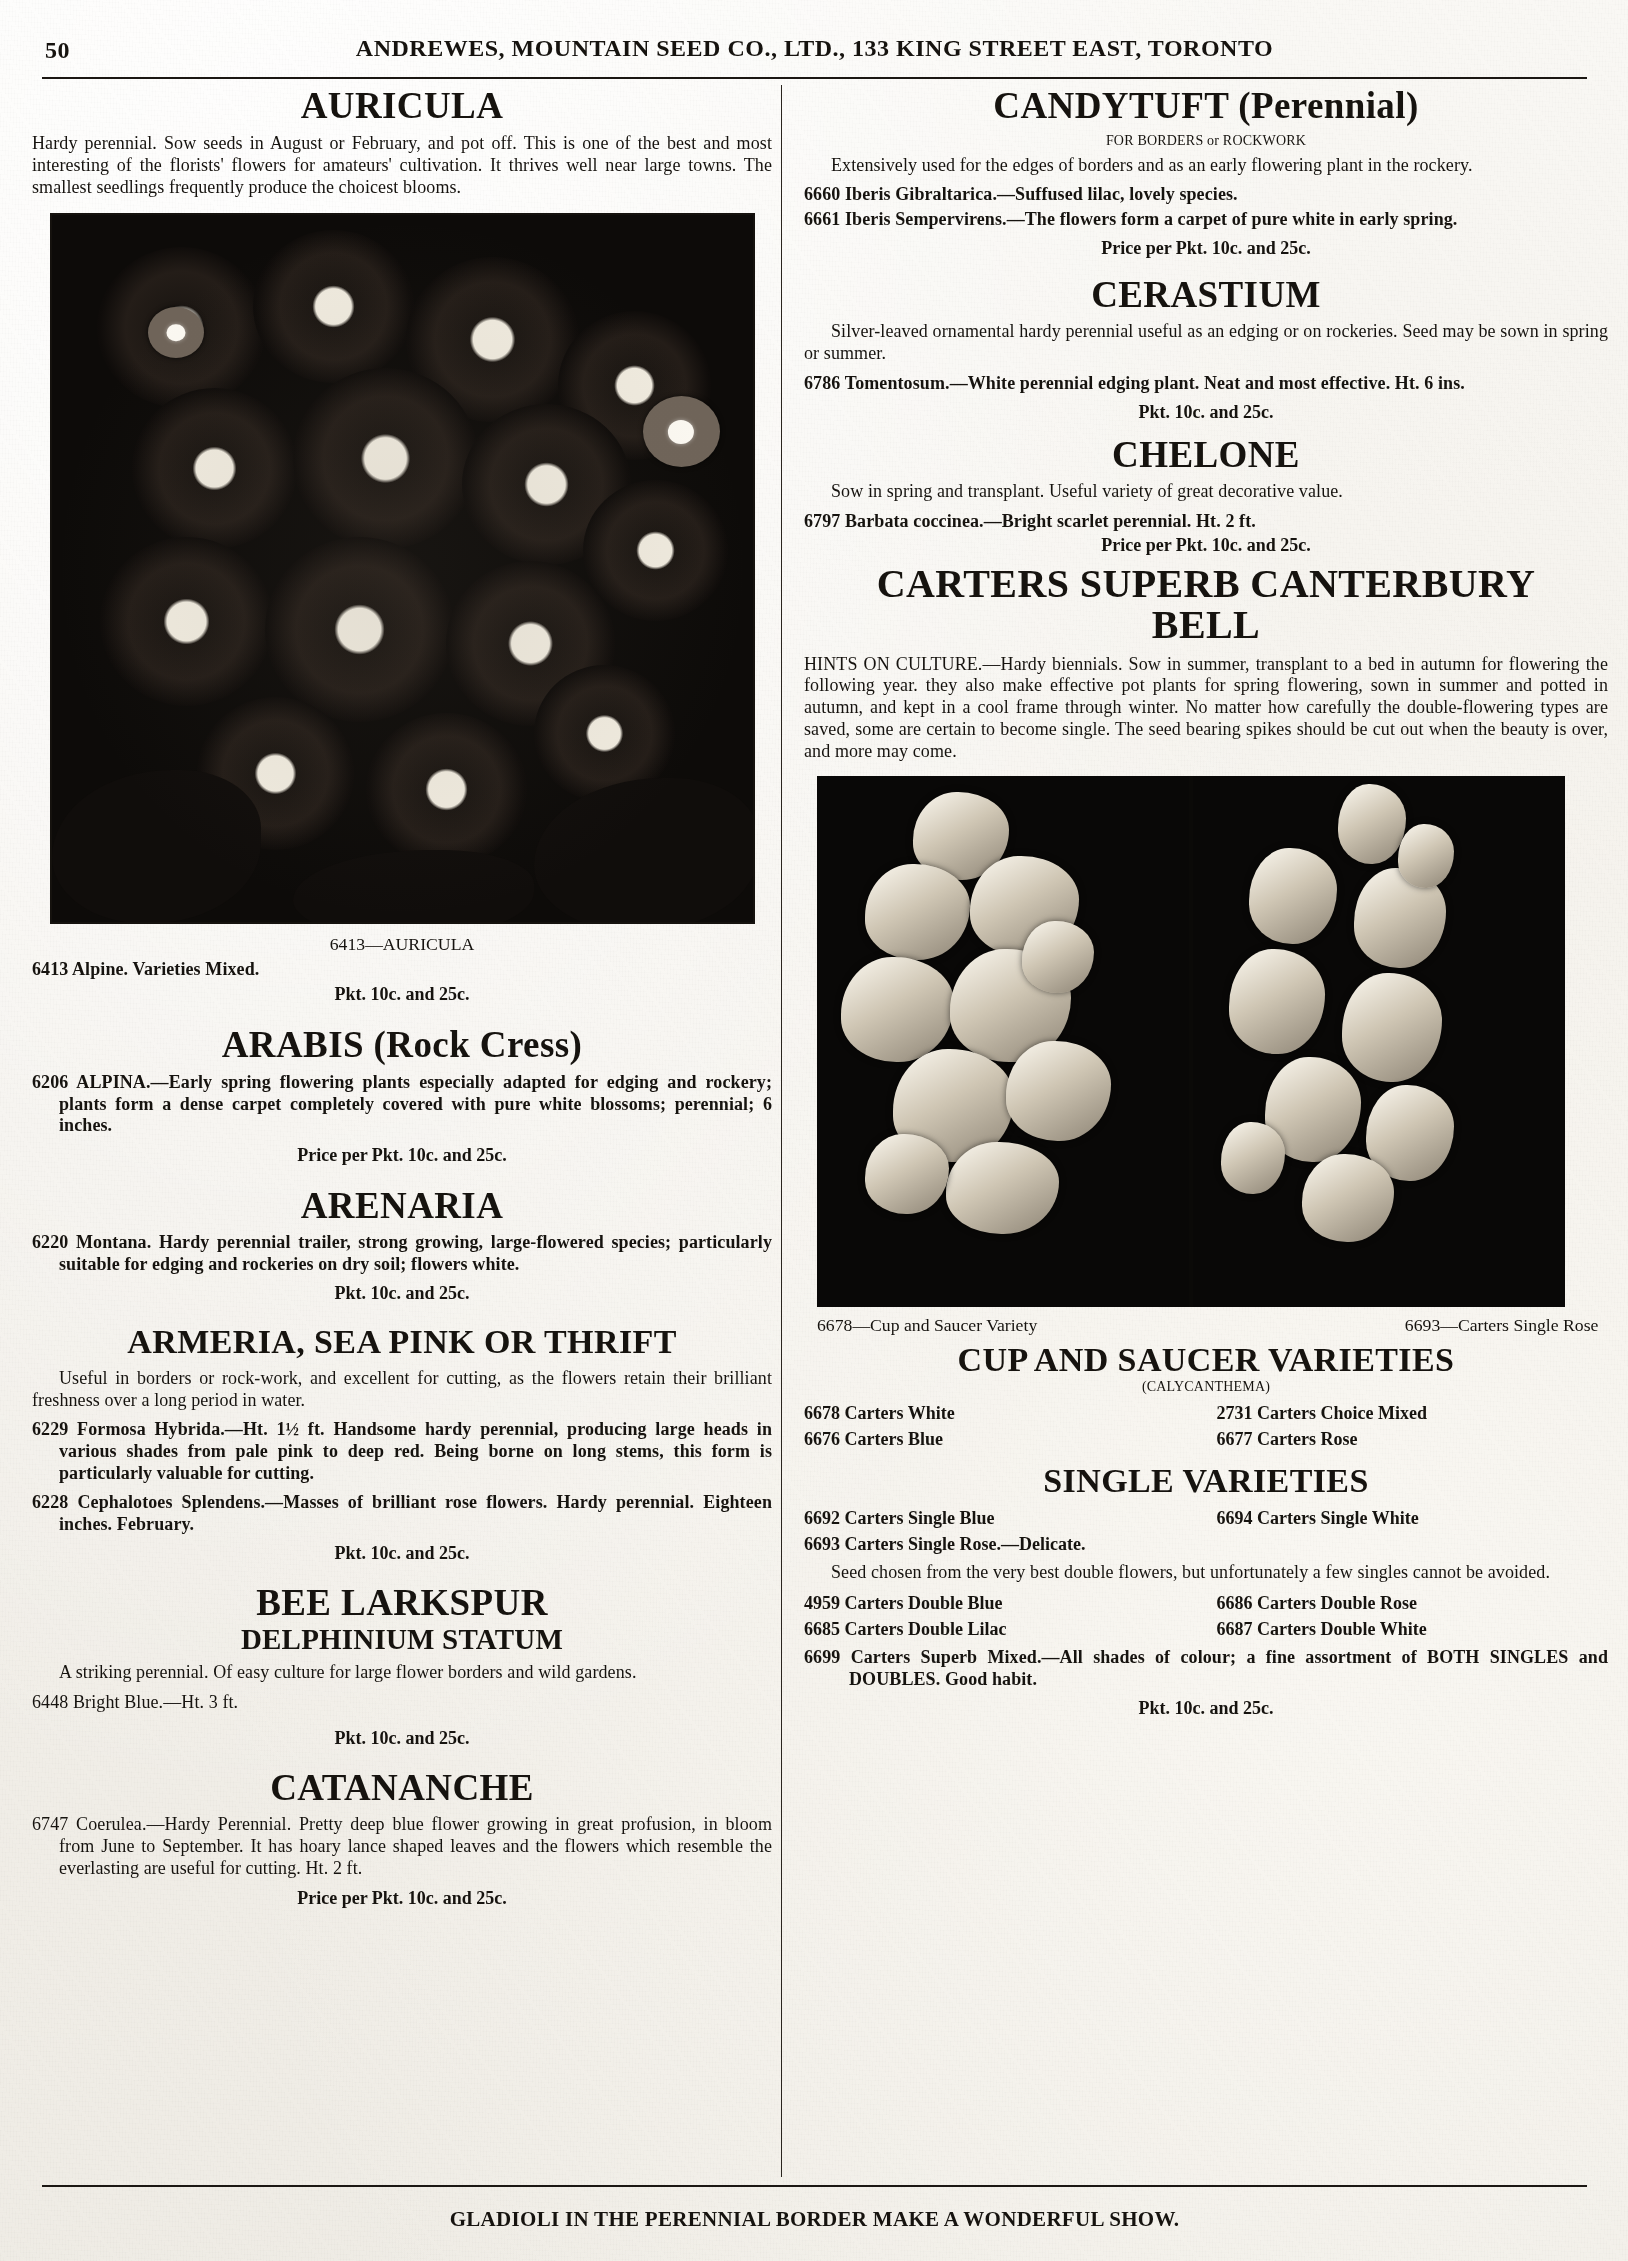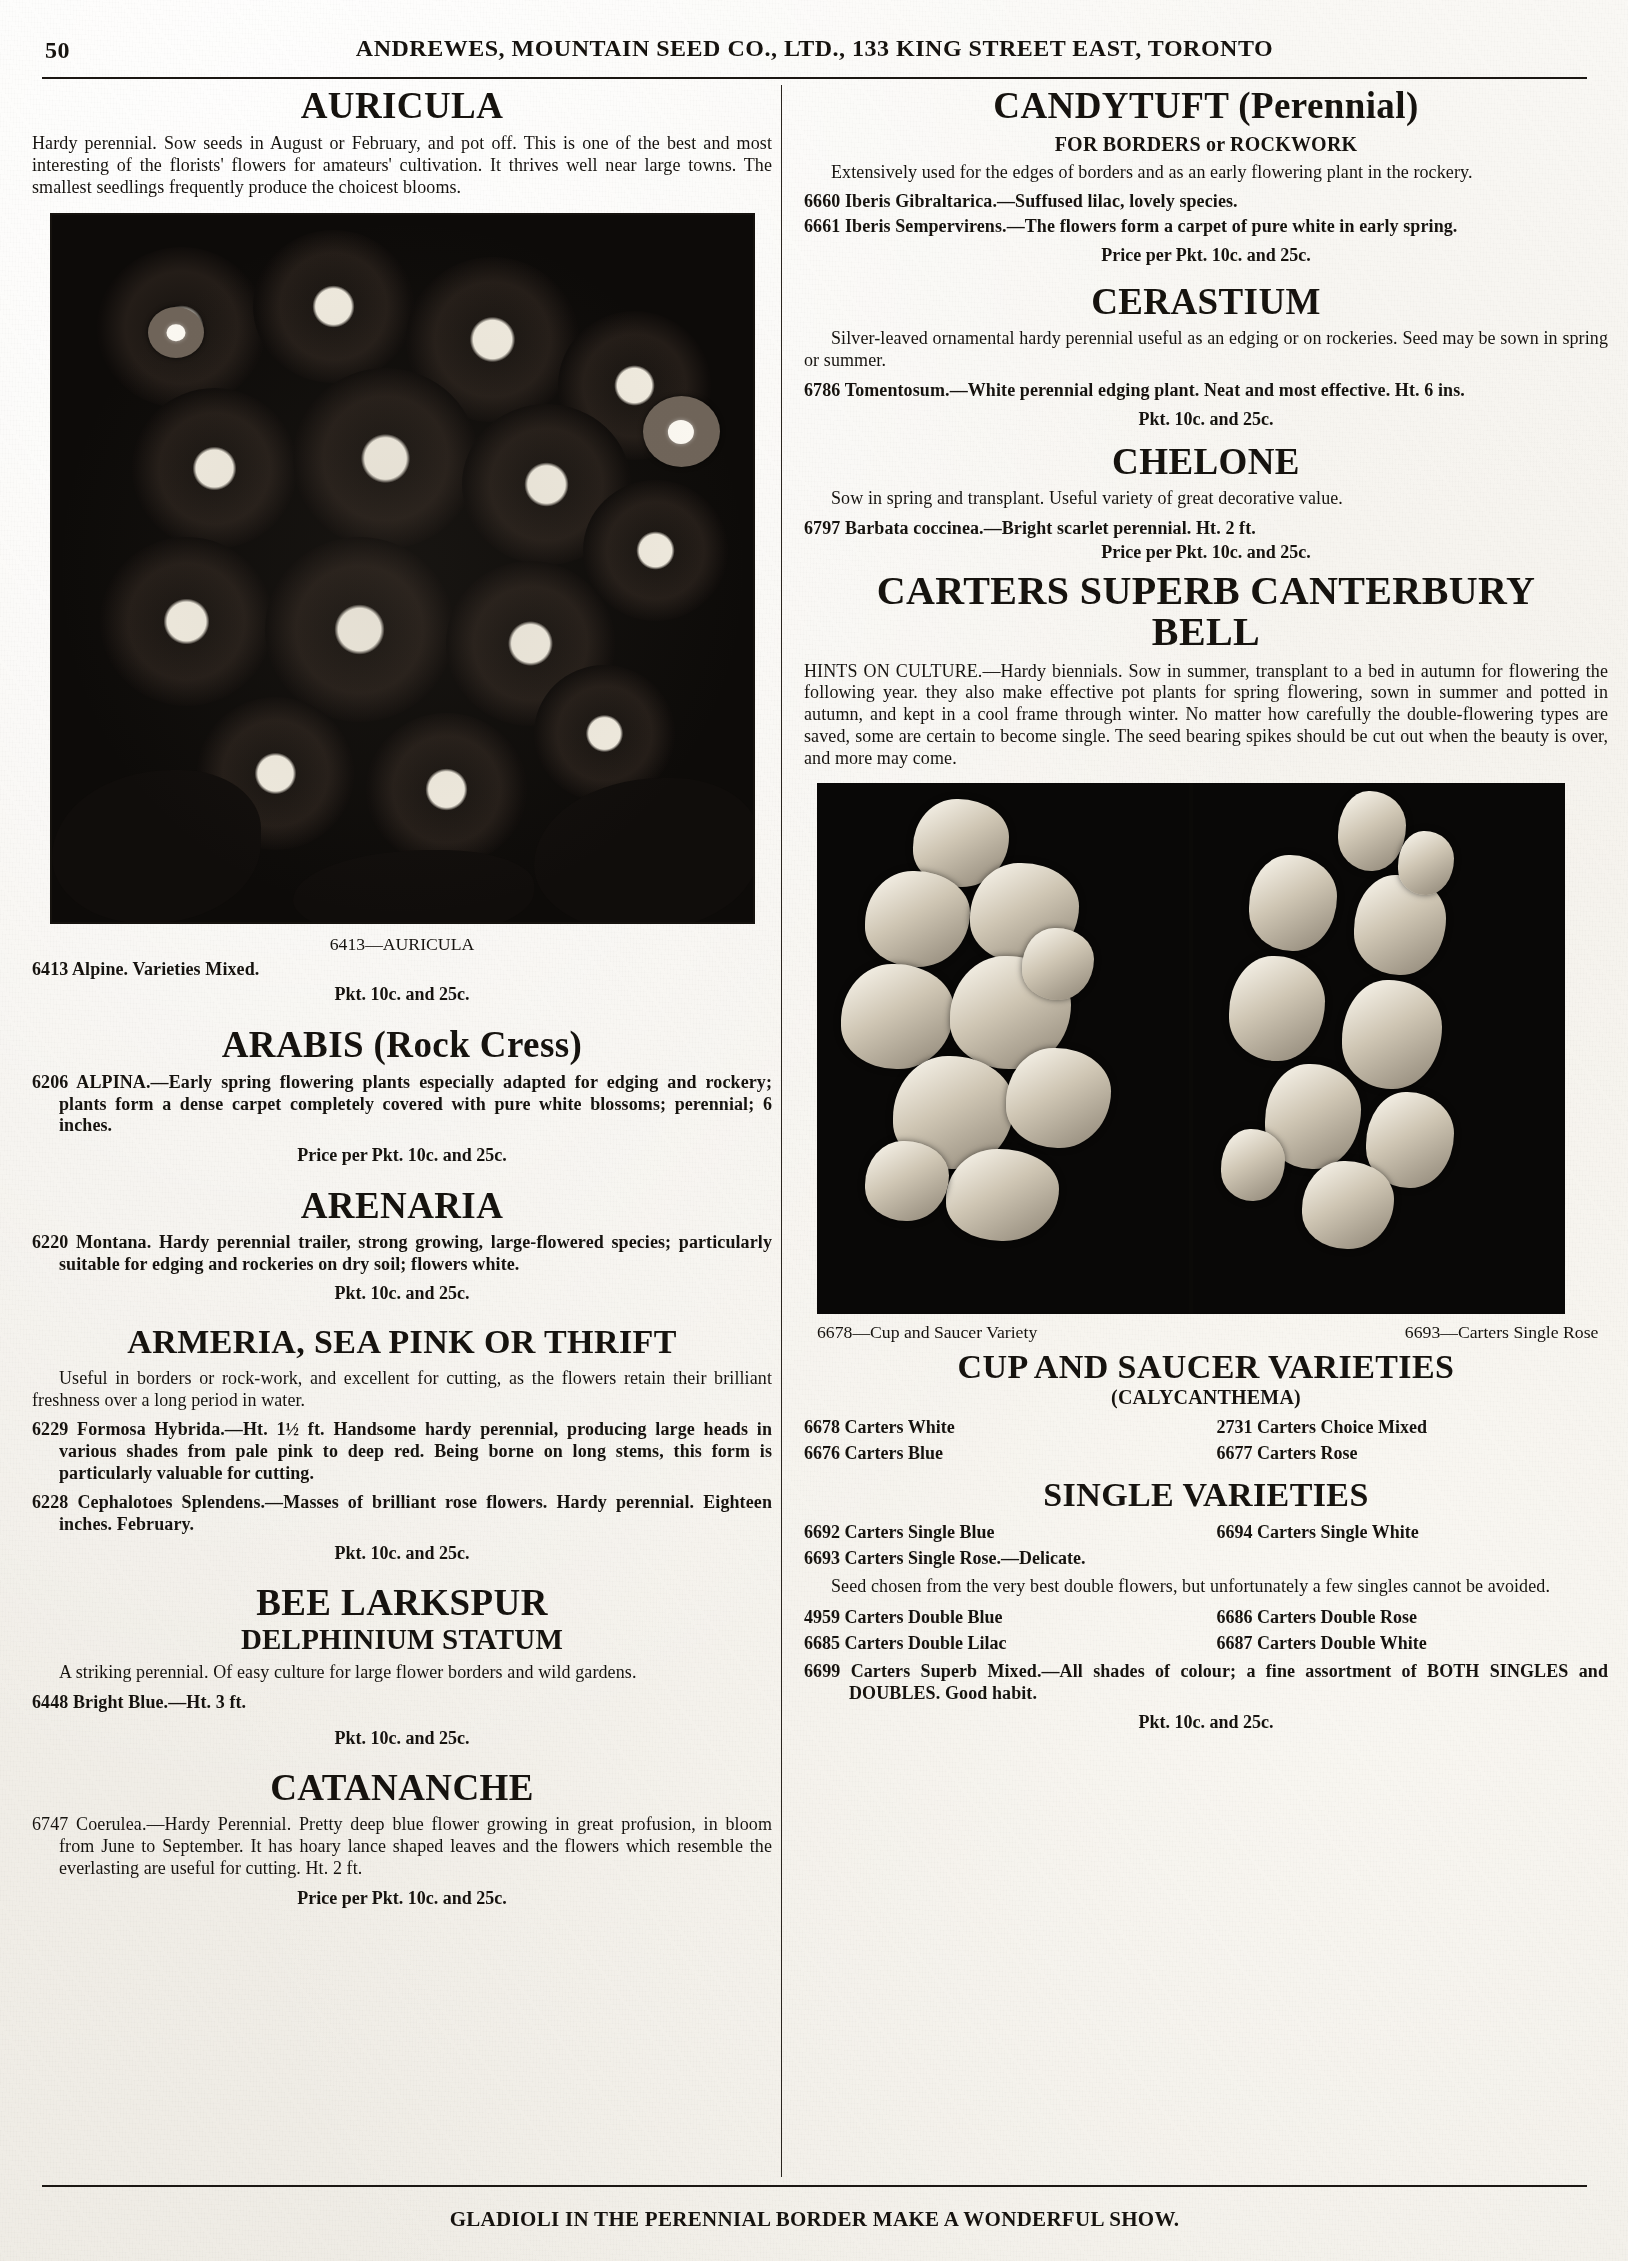--- a/index.html
+++ b/index.html
@@ -104,22 +104,22 @@
   h2.sect.tight { font-size: 34px; }
   h2.sect.big   { font-size: 40px; }
   h2.sub {
     font-size: 26.5px;
     font-weight: bold;
     text-align: center;
     margin: 1.6px 0 6.4px 0;
     letter-spacing: 0.2px;
   }
   h3.midsub {
-    font-size: 20px;
-    font-weight: bold;
+    font-size: 14px;
+    font-weight: normal;
     text-align: center;
     margin: 4.8px 0 6.4px 0;
     letter-spacing: 0.2px;
   }
   p.body {
     font-size: 18px;
     line-height: 1.22;
     margin: 0 0 7.2px 0;
     text-align: justify;
     letter-spacing: 0.1px;
@@ -273,21 +273,21 @@
 
     <h2 class="sect tight" style="margin-top:21px">ARMERIA, SEA PINK OR THRIFT</h2>
     <p class="body ind">Useful in borders or rock-work, and excellent for cutting, as the flowers retain their brilliant freshness over a long period in water.</p>
     <p class="body hang" style="font-weight:bold">6229 Formosa Hybrida.—Ht. 1½ ft. Handsome hardy perennial, producing large heads in various shades from pale pink to deep red. Being borne on long stems, this form is particularly valuable for cutting.</p>
     <p class="body hang" style="font-weight:bold">6228 Cephalotoes Splendens.—Masses of brilliant rose flowers. Hardy perennial. Eighteen inches. February.</p>
     <p class="price-line">Pkt. 10c. and 25c.</p>
 
     <h2 class="sect" style="margin-top:19.3px;margin-bottom:0">BEE LARKSPUR</h2>
     <h2 class="sub" style="font-size:29px">DELPHINIUM STATUM</h2>
     <p class="body ind">A striking perennial. Of easy culture for large flower borders and wild gardens.</p>
-    <p class="body" style="font-weight:bold;margin-bottom:15px">6448 Bright Blue.—Ht. 3 ft.</p>
+    <p class="body" style="font-weight:normal;margin-bottom:15px">6448 Bright Blue.—Ht. 3 ft.</p>
     <p class="price-line">Pkt. 10c. and 25c.</p>
 
     <h2 class="sect" style="margin-top:19.3px">CATANANCHE</h2>
     <p class="body hang">6747 Coerulea.—Hardy Perennial. Pretty deep blue flower growing in great profusion, in bloom from June to September. It has hoary lance shaped leaves and the flowers which resemble the everlasting are useful for cutting. Ht. 2 ft.</p>
     <p class="price-line">Price per Pkt. 10c. and 25c.</p>
   </div>
 
   <div class="col col-right">
 
     <h2 class="sect">CANDYTUFT (Perennial)</h2>

